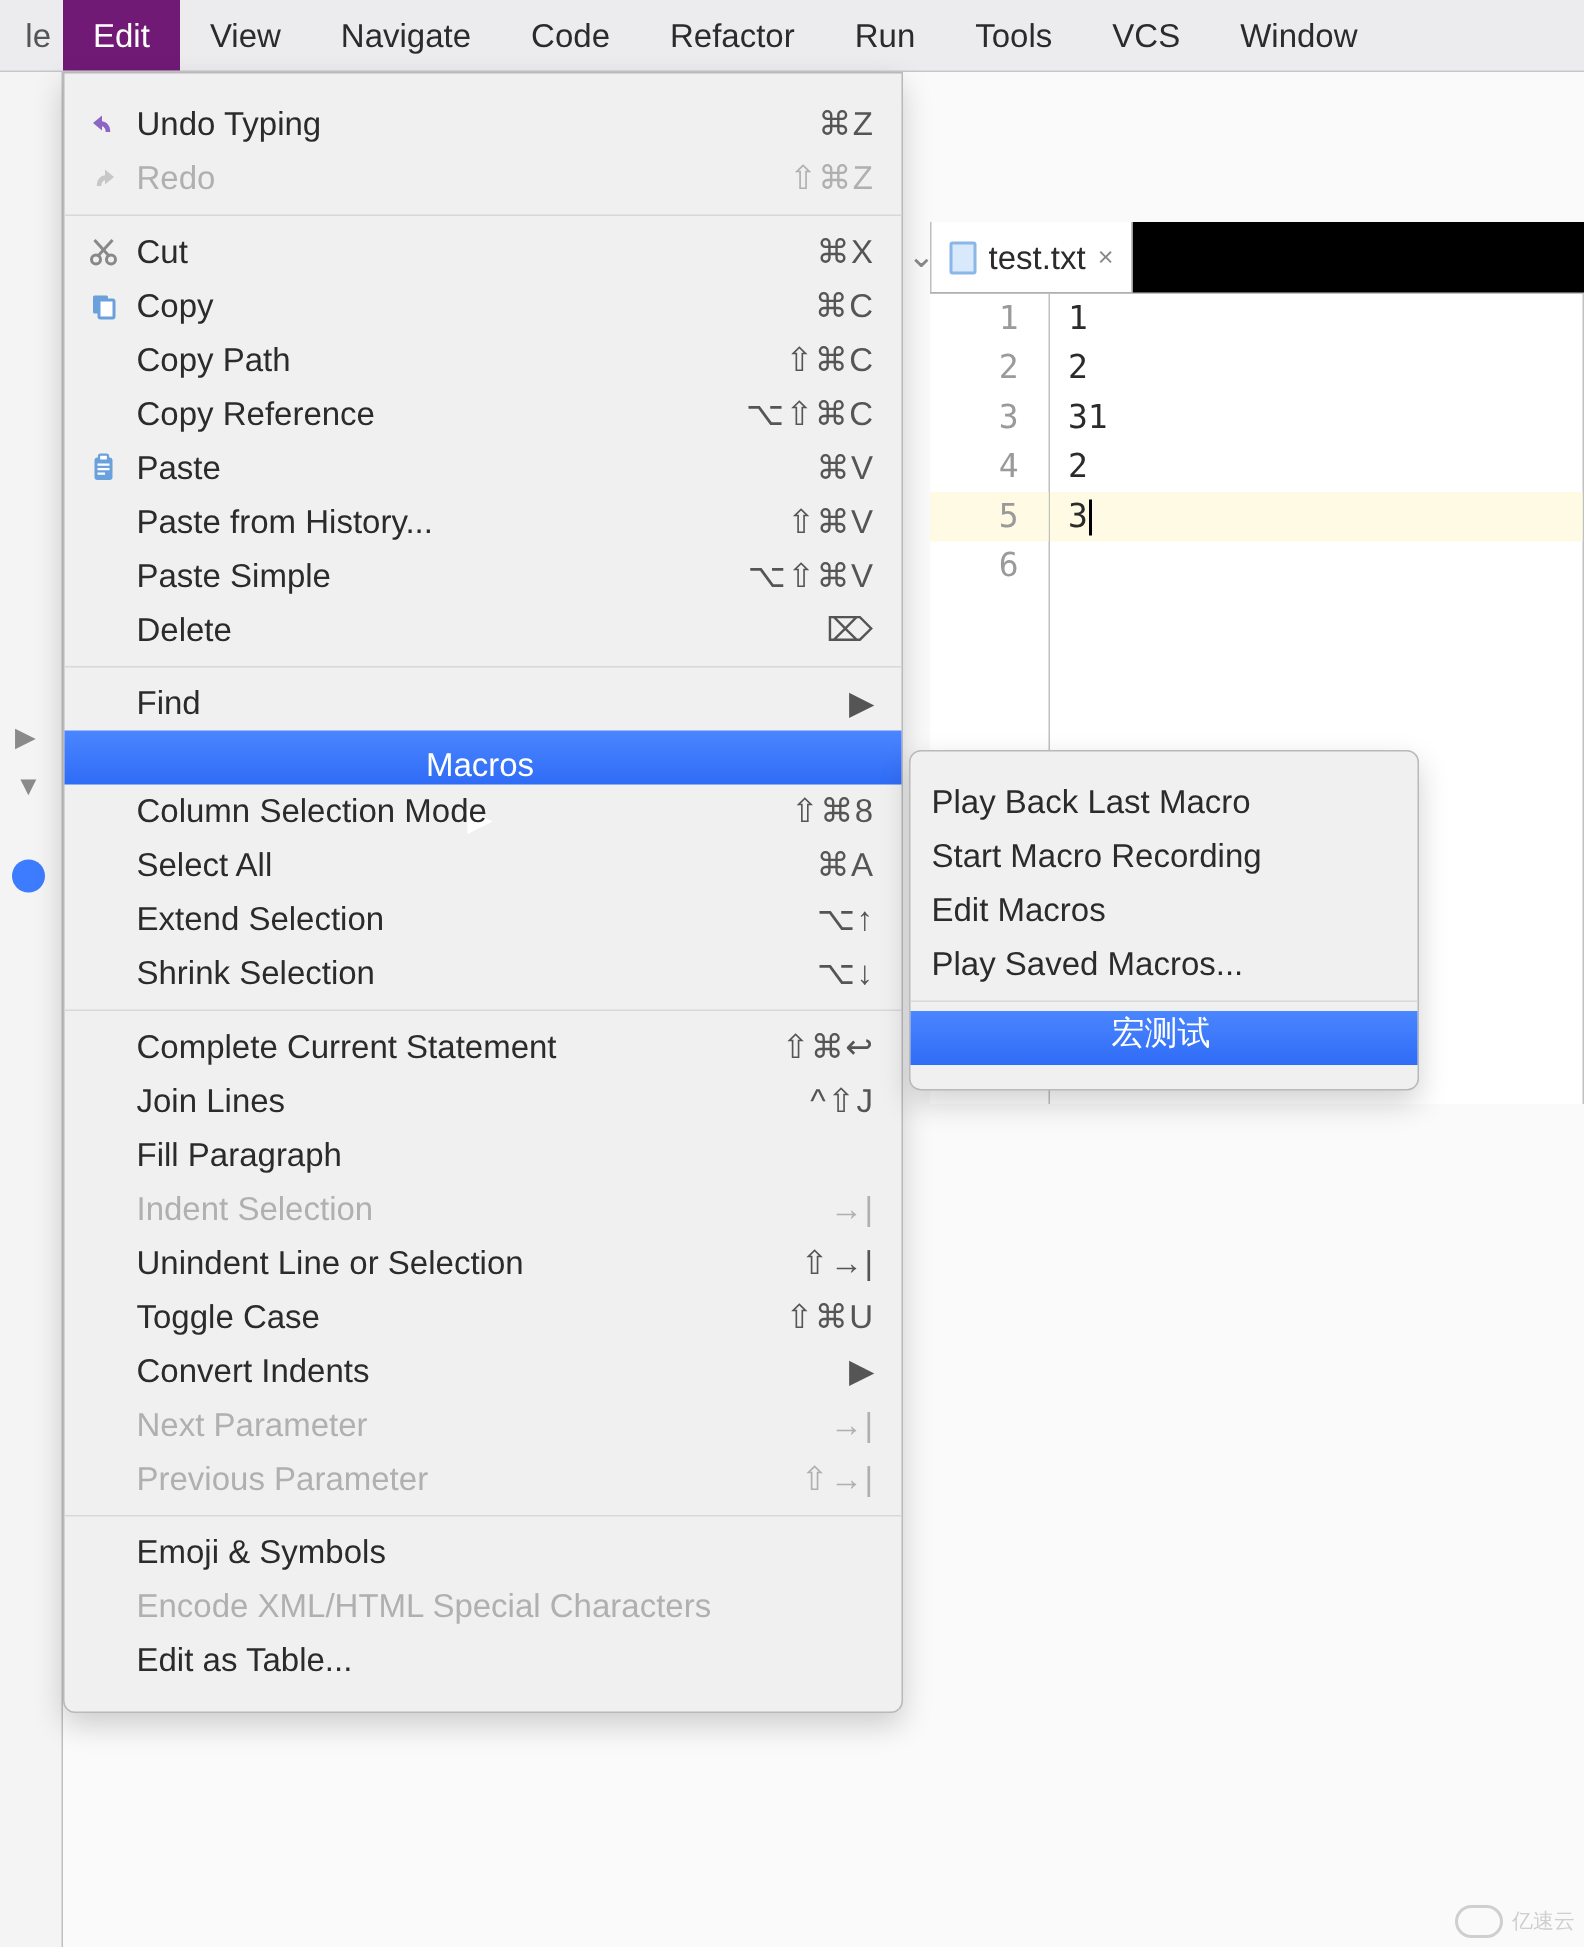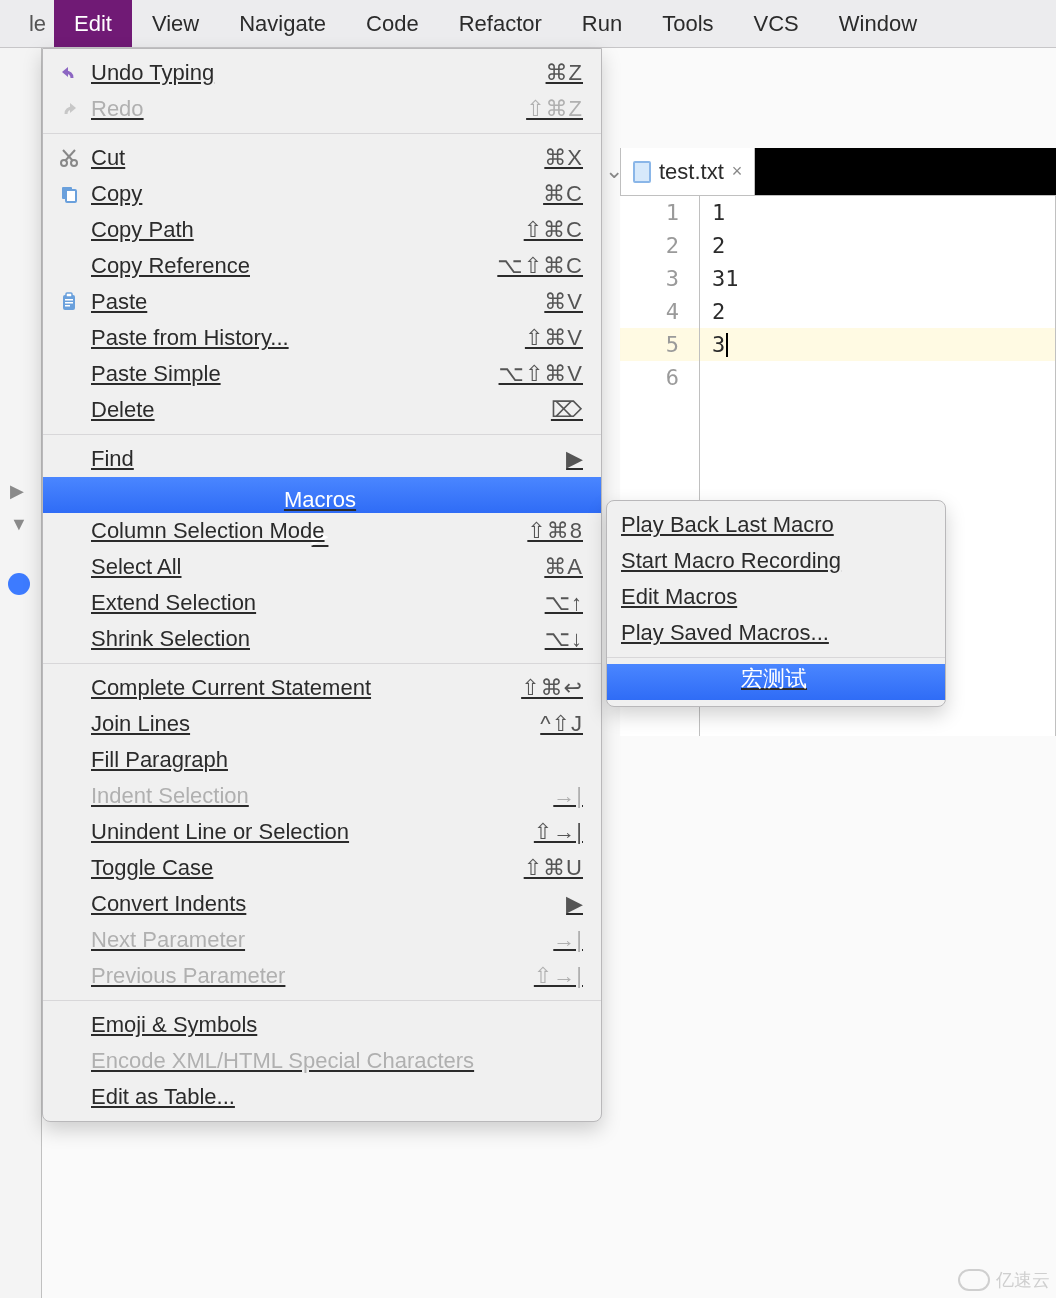--- a/index.html
+++ b/index.html
@@ -19,21 +19,21 @@
     --text:#2b2b2b;
     --shadow: 0 8px 20px rgba(0,0,0,.18);
     font-family: -apple-system, "Helvetica Neue", Arial, sans-serif;
     font-size:22px;
     color:var(--text);
   }
   *{box-sizing:border-box;}
   body{margin:0;width:1056px;height:1298px;overflow:hidden;background:#fff;}
   
   
-  .menubar{height:48px;display:flex;align-items:stretch;background:var(--menubar-bg);border-bottom:1px solid var(--menubar-border);padding-left:12px;}
+  .menubar{height:48px;display:flex;align-items:stretch;background:var(--menubar-bg);border-bottom:1px solid var(--menubar-border);padding-left:0;}
   .mb-left-stub{width:42px;display:flex;align-items:center;justify-content:flex-end;padding-right:8px;color:#555;}
   .mb-item{display:flex;align-items:center;padding:0 20px;cursor:default;}
   .mb-item.open{background:#701a75;color:#fff;}
   
   
   .canvas{position:relative;height:calc(100% - 48px);background:#fafafa;}
   .left-gutter{position:absolute;left:0;top:0;width:42px;height:100%;background:#f4f4f4;border-right:1px solid var(--tab-border);}
   .left-gutter .tri{position:absolute;left:10px;font-size:18px;color:#8a8a8a;}
   .left-gutter .tri.folded{top:432px;}
   .left-gutter .tri.open{top:466px;}
@@ -49,39 +49,39 @@
   .editor{display:flex;background:var(--editor-bg);border-right:1px solid var(--tab-border);min-height:540px;}
   .egutter{width:80px;background:var(--editor-bg);border-right:1px solid var(--tab-border);font-family:Menlo, Consolas, monospace;font-size:22px;color:var(--gutter-fg);}
   .egutter .ln{height:33px;display:flex;align-items:center;justify-content:flex-end;padding-right:20px;}
   .egutter .ln.cursor{background:var(--cursor-line);}
   .code{flex:1;font-family:Menlo, Consolas, monospace;font-size:22px;}
   .code .cl{height:33px;display:flex;align-items:center;padding-left:12px;}
   .code .cl.cursor{background:var(--cursor-line);}
   .caret{display:inline-block;width:2px;height:24px;background:#000;margin-left:1px;vertical-align:middle;}
 
   
-  .menu{position:absolute;background:var(--menu-bg);border:1px solid var(--menu-border);border-radius:8px;box-shadow:var(--shadow);padding:6px 0;min-width:300px;text-decoration:underline;}
+  .menu{position:absolute;background:var(--menu-bg);border:1px solid var(--menu-border);border-radius:8px;box-shadow:var(--shadow);padding:16px 0;min-width:300px;}
   .menu.edit{left:42px;top:0;width:560px;border-top-left-radius:0;border-top-right-radius:0;}
   .menu.sub{left:606px;top:452px;width:340px;}
   .mi{display:flex;align-items:center;height:36px;padding:0 18px 0 14px;gap:10px;white-space:nowrap;}
   .mi .icon{width:24px;display:inline-flex;align-items:center;justify-content:center;}
   .mi .label{flex:1;}
   .mi .sc{letter-spacing:1px;color:#555;}
   .mi .arrow{color:#555;}
   .mi.sel{background:var(--sel-blue-grad);color:#fff;flex-direction:column;}
   .mi.sel .sc,.mi.sel .arrow{color:#fff;}
   .mi.dis{color:var(--disabled);}
   .mi.dis .sc{color:var(--disabled);}
   .sep{height:1px;background:#d8d7d9;margin:6px 0;}
 
   
   svg{display:block;}
   
   
-  .watermark{position:absolute;right:6px;bottom:6px;display:flex;align-items:center;gap:6px;color:#cfcfcf;font-size:18px;}
+  .watermark{position:absolute;right:6px;bottom:6px;display:flex;align-items:center;gap:6px;color:#cfcfcf;font-size:14px;}
   .watermark .cloud{width:32px;height:22px;border:2px solid #cfcfcf;border-radius:16px;position:relative;}
 </style>
 </head>
 <body>
 
 <div class="menubar">
   <div class="mb-left-stub">le</div>
   <div class="mb-item open">Edit</div>
   <div class="mb-item">View</div>
   <div class="mb-item">Navigate</div>

